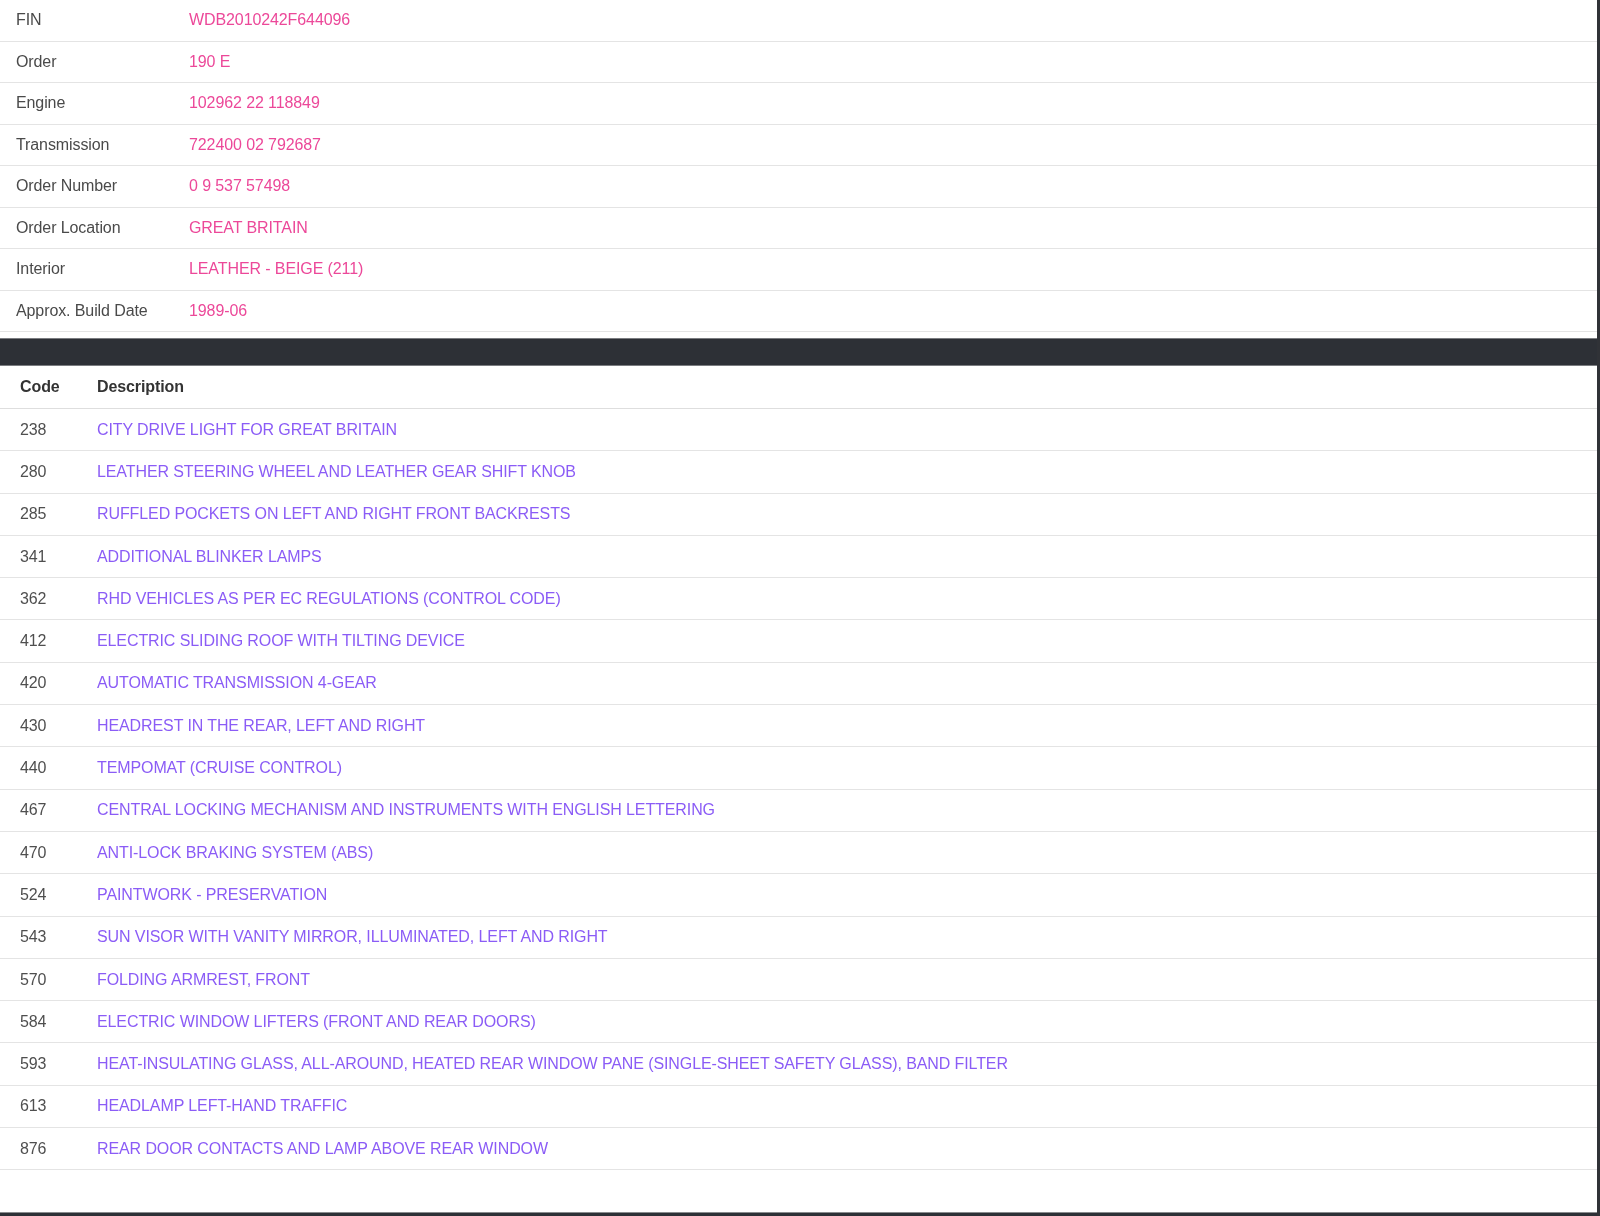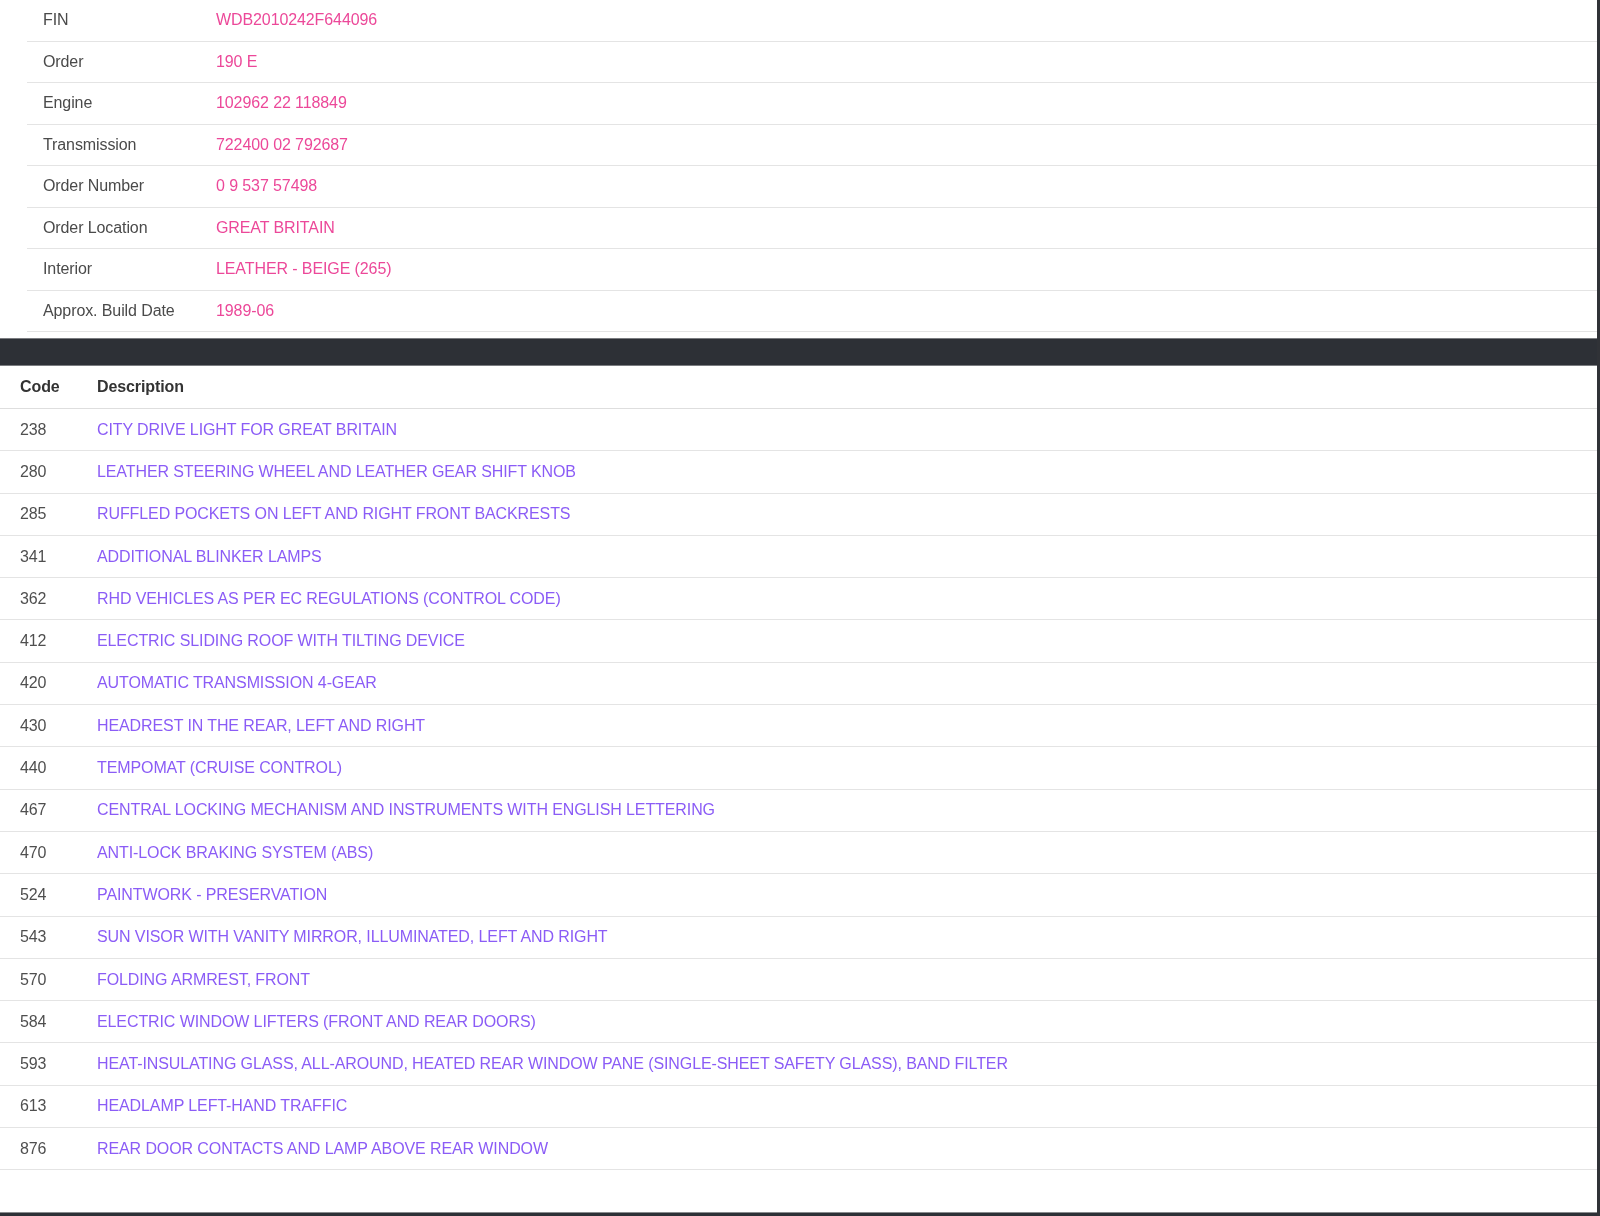--- a/index.html
+++ b/index.html
@@ -12,21 +12,21 @@
   }
   .page {
     position: relative;
     width: 1600px;
     height: 1216px;
     background: #ffffff;
     overflow: hidden;
   }
 
   
-  .info-table { width: 100%; padding-left: 27px; }
+  .info-table { width: 100%; }
   .info-row {
     display: flex;
     align-items: center;
     height: 41.5px;
     border-bottom: 1px solid #e4e4e4;
     letter-spacing: -0.1px;
   }
   .info-label {
     width: 189px;
     padding-left: 16px;
@@ -125,21 +125,21 @@
         <div class="info-value">0 9 537 57498</div>
       </div>
 
       <div class="info-row">
         <div class="info-label">Order Location</div>
         <div class="info-value">GREAT BRITAIN</div>
       </div>
 
       <div class="info-row">
         <div class="info-label">Interior</div>
-        <div class="info-value">LEATHER - BEIGE (265)</div>
+        <div class="info-value">LEATHER - BEIGE (211)</div>
       </div>
 
 
       <div class="info-row">
         <div class="info-label">Approx. Build Date</div>
         <div class="info-value">1989-06</div>
       </div>
     </div>
 
   <div class="section-bar"></div>

